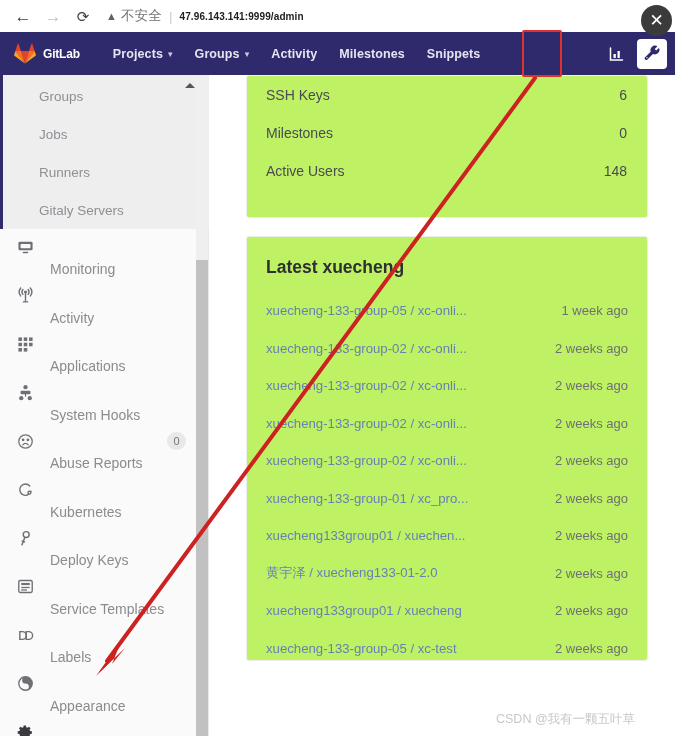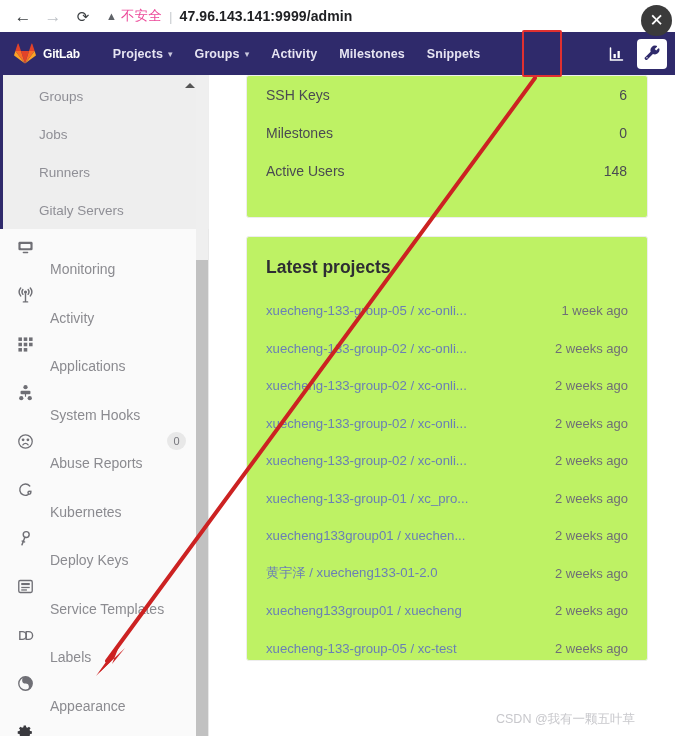--- a/index.html
+++ b/index.html
@@ -21,23 +21,23 @@
     color: #5f6368; font-size: 17px; line-height: 1;
   }
   .nav-btn.back { margin-left: 8px; color: #3c4043; }
   .nav-btn.fwd { color: #bdc1c6; }
   .nav-btn.reload { color: #3c4043; font-size: 15px; }
   .omnibox {
     margin-left: 8px; height: 24px; display: flex; align-items: center;
     flex: 1; font-size: 13.5px; color: #202124;
   }
   .warn-icon { font-size: 11px; color: #5f6368; margin-right: 4px; }
-  .insecure-label { color: #ec4899; font-size: 13.5px; letter-spacing: .2px; }
+  .insecure-label { color: #737373; font-size: 13.5px; letter-spacing: .2px; }
   .omnibox-sep { color: #c9ccd0; margin: 0 7px; font-weight: 300; }
-  .url-text { color: #202124; font-size: 14px; font-weight: 600; letter-spacing: .1px; }
+  .url-text { color: #202124; font-size: 10px; font-weight: 600; letter-spacing: .1px; }
 
   
   .gl-navbar {
     position: absolute; top: 32px; left: 0; width: 675px; height: 43px;
     background: #2f2a6b; display: flex; align-items: center;
   }
   .gl-logo-wrap { display: flex; align-items: center; margin-left: 14px; }
   .gl-fox { width: 22px; height: 21px; display: block; }
   .gl-brand {
     color: #ffffff; font-size: 12px; font-weight: 700; margin-left: 7px;
@@ -388,21 +388,21 @@
           <span class="k">Milestones</span>
           <span class="v">0</span>
         </div>
         <div class="stat-row">
           <span class="k">Active Users</span>
           <span class="v">148</span>
         </div>
       </div>
 
       <div class="card card-projects">
-        <div class="card-title">Latest projects</div>
+        <div class="card-title">Latest xuecheng</div>
 
         <div class="proj-row">
           <span class="proj-name">xuecheng-133-group-05 / xc-onli...</span>
           <span class="proj-time">1 week ago</span>
         </div>
         <div class="proj-row">
           <span class="proj-name">xuecheng-133-group-02 / xc-onli...</span>
           <span class="proj-time">2 weeks ago</span>
         </div>
         <div class="proj-row">

